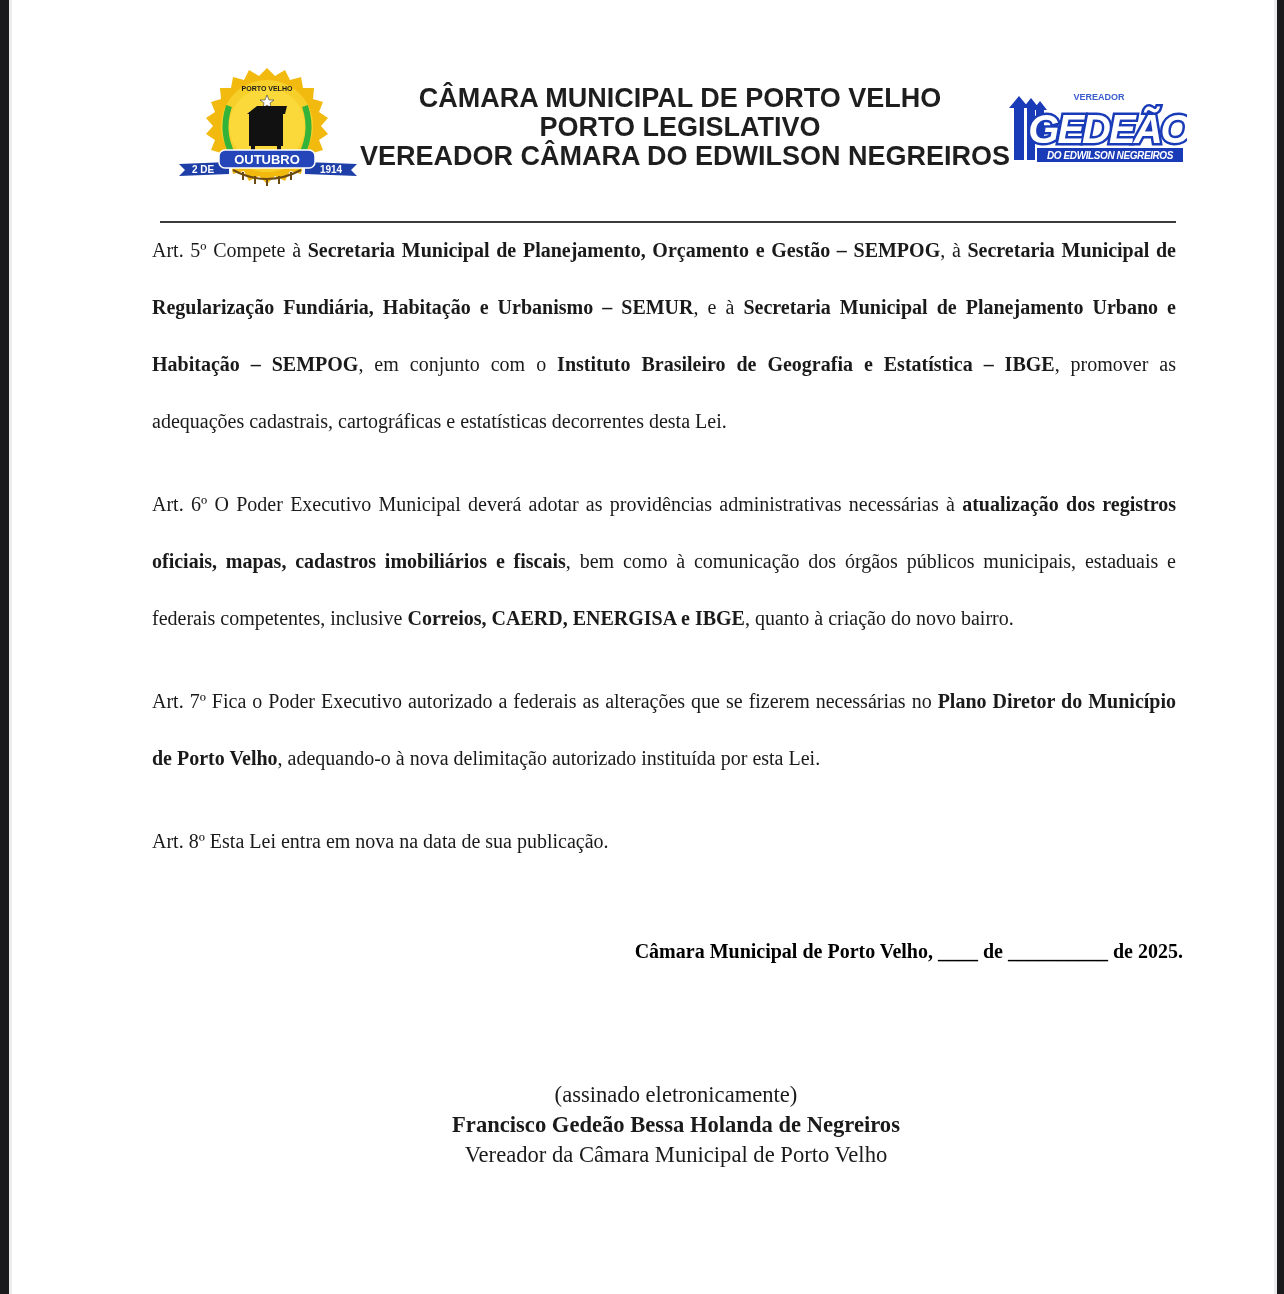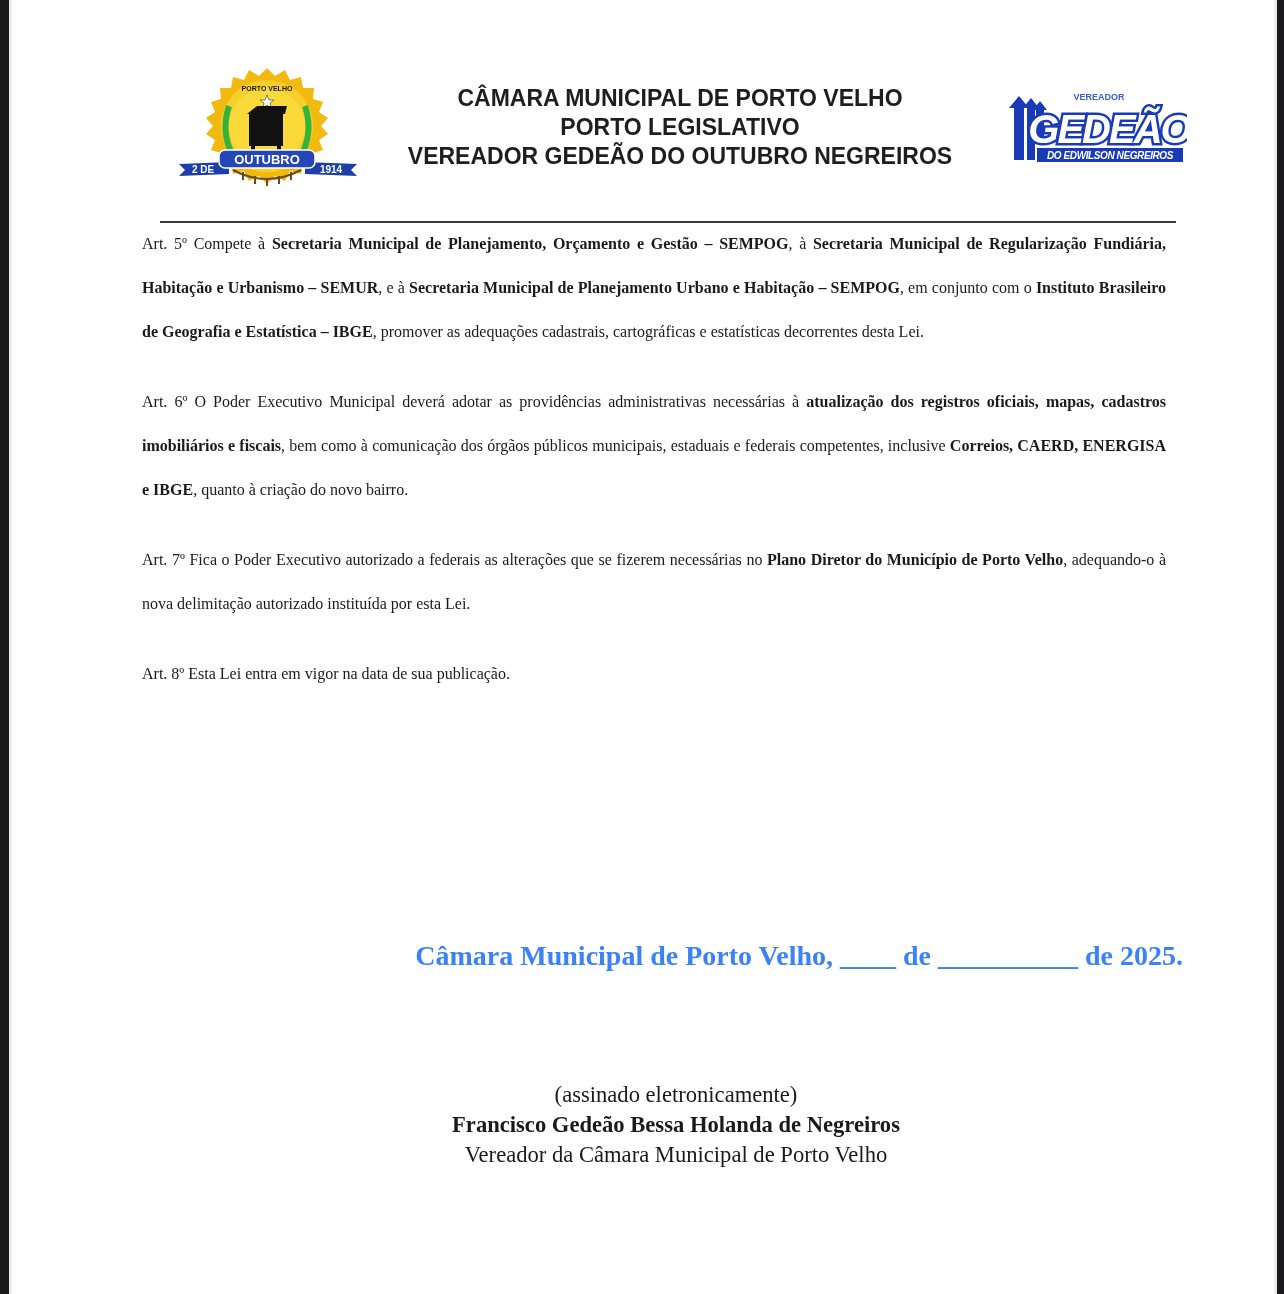--- a/index.html
+++ b/index.html
@@ -6,35 +6,35 @@
   html, body { width: 1284px; height: 1294px; overflow: hidden; background: #1a1a1c; }
   .viewer { position: relative; width: 1284px; height: 1294px; background: #1a1a1c; }
   .page-shadow { position: absolute; left: 9px; top: 0; width: 1268px; height: 1294px; background: #ececec; }
   .page { position: absolute; left: 12px; top: 0; width: 1262px; height: 1294px; background: #ffffff; }
 
   
   .header { position: absolute; left: 0; top: 0; width: 100%; height: 200px; }
   .logo-left { position: absolute; left: 155px; top: 66px; width: 200px; height: 124px; }
   .logo-right { position: absolute; left: 995px; top: 88px; width: 180px; height: 80px; }
   .header-titles { position: absolute; left: 348px; top: 84px; width: 640px; text-align: center;
-    font-family: "Liberation Sans", sans-serif; font-weight: bold; color: #1e1e1e; font-size: 23px; line-height: 29px; }
+    font-family: "Liberation Sans", sans-serif; font-weight: bold; color: #1e1e1e; font-size: 27px; line-height: 29px; }
   .header-titles div { white-space: nowrap; }
   .separator { position: absolute; left: 148px; top: 221px; width: 1016px; height: 0; border-top: 2px solid #3a3a3a; }
 
   
-  .content { position: absolute; left: 130px; top: 222px; width: 1024px;
-    font-family: "Liberation Serif", serif; font-size: 16px; color: #1a1a1a; line-height: 44px; }
+  .content { position: absolute; left: 140px; top: 222px; width: 1024px;
+    font-family: "Liberation Serif", serif; font-size: 20px; color: #1a1a1a; line-height: 57px; }
   .para { text-align: justify; text-align-last: left; }
   .para b { font-weight: bold; }
   .p5 { margin-top: 0; }
   .p6 { margin-top: 26px; }
   .p7 { margin-top: 26px; }
   .p8 { margin-top: 26px; }
   .date-line { position: absolute; left: 147px; top: 940px; width: 1024px; text-align: right;
-    font-family: "Liberation Serif", serif; font-weight: bold; font-size: 28px; color: #3b82f6; }
+    font-family: "Liberation Serif", serif; font-weight: bold; font-size: 20px; color: #000000; }
   .signature { position: absolute; left: 0; top: 1080px; width: 1328px; text-align: center;
     font-family: "Liberation Serif", serif; font-size: 22.6px; color: #1a1a1a; line-height: 30px; }
   .signature .name { font-weight: bold; }
 </style>
 </head>
 <body>
 
 <div class="viewer">
   <div class="page-shadow"></div>
   <div class="page">
@@ -69,21 +69,21 @@
         <polygon fill="#1f3fa8" points="138,96 190,98 184,104 190,110 138,108"></polygon>
         <rect x="52" y="84" width="96" height="18" rx="6" fill="#2446b8" stroke="#ffffff" stroke-width="1.5"></rect>
         <text x="100" y="98" text-anchor="middle" font-family="Liberation Sans, sans-serif" font-weight="bold" font-size="13" fill="#ffffff">OUTUBRO</text>
         <text x="36" y="107" text-anchor="middle" font-family="Liberation Sans, sans-serif" font-weight="bold" font-size="10" fill="#ffffff">2 DE</text>
         <text x="164" y="107" text-anchor="middle" font-family="Liberation Sans, sans-serif" font-weight="bold" font-size="10" fill="#ffffff">1914</text>
       </svg>
 
       <div class="header-titles">
         <div>CÂMARA MUNICIPAL DE PORTO VELHO</div>
         <div>PORTO LEGISLATIVO</div>
-        <div>VEREADOR GEDEÃO DO OUTUBRO NEGREIROS</div>
+        <div>VEREADOR CÂMARA DO EDWILSON NEGREIROS</div>
       </div>
 
       <svg class="logo-right" viewBox="0 0 180 80">
         <g fill="#1a3bb8">
           <polygon points="2,20 12,8 22,20 17,20 17,72 7,72 7,20"></polygon>
           <polygon points="16,20 24,10 32,20 28,20 28,72 20,72 20,20"></polygon>
           <polygon points="26,22 33,13 40,22 37,22 37,50 29,50 29,22"></polygon>
         </g>
         <text x="92" y="12" text-anchor="middle" font-family="Liberation Sans, sans-serif" font-weight="bold" font-size="9" fill="#3a5ccc">VEREADOR</text>
         <text x="102" y="55" text-anchor="middle" font-family="Liberation Sans, sans-serif" font-weight="bold" font-style="italic" font-size="40" fill="#ffffff" stroke="#1a3bb8" stroke-width="5" paint-order="stroke" letter-spacing="-2">GEDEÃO</text>
@@ -94,21 +94,21 @@
       <div class="separator"></div>
     </div>
 
     <div class="content">
       <p class="para p5"><span>Art. 5º Compete à </span><b>Secretaria Municipal de Planejamento, Orçamento e Gestão – SEMPOG</b><span>, à </span><b>Secretaria Municipal de Regularização Fundiária, Habitação e Urbanismo – SEMUR</b><span>, e à </span><b>Secretaria Municipal de Planejamento Urbano e Habitação – SEMPOG</b><span>, em conjunto com o </span><b>Instituto Brasileiro de Geografia e Estatística – IBGE</b><span>, promover as adequações cadastrais, cartográficas e estatísticas decorrentes desta Lei.</span></p>
 
       <p class="para p6"><span>Art. 6º O Poder Executivo Municipal deverá adotar as providências administrativas necessárias à </span><b>atualização dos registros oficiais, mapas, cadastros imobiliários e fiscais</b><span>, bem como à comunicação dos órgãos públicos municipais, estaduais e federais competentes, inclusive </span><b>Correios, CAERD, ENERGISA e IBGE</b><span>, quanto à criação do novo bairro.</span></p>
 
       <p class="para p7"><span>Art. 7º Fica o Poder Executivo autorizado a federais as alterações que se fizerem necessárias no </span><b>Plano Diretor do Município de Porto Velho</b><span>, adequando-o à nova delimitação autorizado instituída por esta Lei.</span></p>
 
-      <p class="para p8"><span>Art. 8º Esta Lei entra em vigor na data de sua publicação.</span></p>
+      <p class="para p8"><span>Art. 8º Esta Lei entra em nova na data de sua publicação.</span></p>
     </div>
 
     <div class="date-line">Câmara Municipal de Porto Velho, ____ de __________ de 2025.</div>
 
     <div class="signature">
       <div>(assinado eletronicamente)</div>
       <div class="name">Francisco Gedeão Bessa Holanda de Negreiros</div>
       <div>Vereador da Câmara Municipal de Porto Velho</div>
     </div>
   </div>

